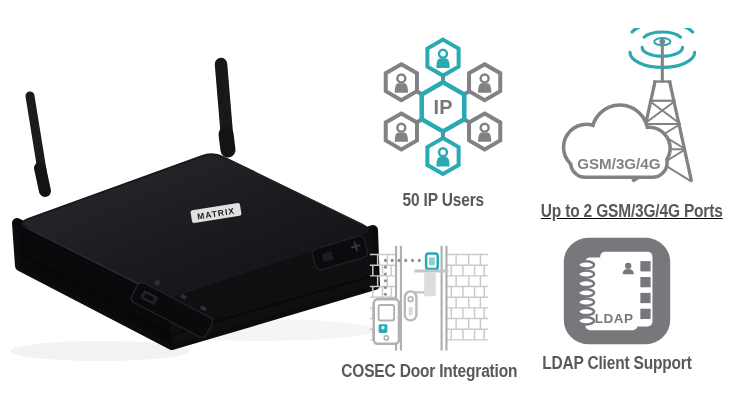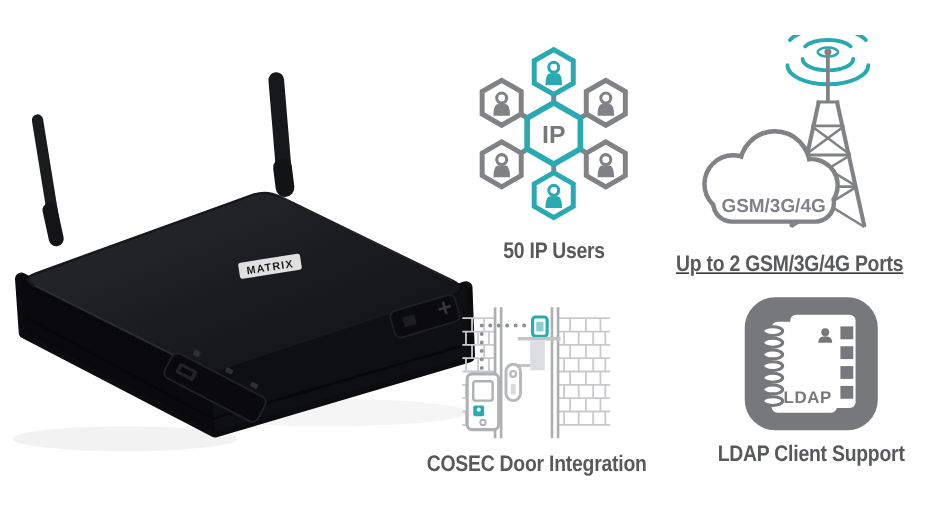--- a/index.html
+++ b/index.html
@@ -225,21 +225,21 @@
         <rect x="8" y="60" width="26" height="46" rx="4" fill="#fff" stroke="#b0b1b3" stroke-width="2.6"></rect>
         <rect x="13" y="66" width="16" height="16" rx="2" fill="#fff" stroke="#b0b1b3" stroke-width="2"></rect>
         <rect x="13" y="86" width="9" height="9" rx="1.5" fill="#29A9B2"></rect>
         <circle cx="17.5" cy="89.5" r="1.7" fill="#fff"></circle>
         <circle cx="21" cy="100" r="2.2" fill="none" stroke="#b0b1b3" stroke-width="1.6"></circle>
       </g>
     </svg>
     <div class="caption">COSEC Door Integration</div>
   </div>
 
-  <div class="feature" style="left:558px;top:235px;width:182px;">
+  <div class="feature" style="left:526px;top:235px;width:182px;">
     <svg width="112" viewBox="0 0 120 120">
       <rect x="3" y="3" width="114" height="114" rx="26" fill="#77787b"></rect>
 
       <g>
         <rect x="42" y="18" width="56" height="80" rx="5" fill="#fff"></rect>
         <rect x="85" y="28" width="11" height="11" fill="#77787b"></rect>
         <rect x="85" y="45" width="11" height="11" fill="#77787b"></rect>
         <rect x="85" y="62" width="11" height="11" fill="#77787b"></rect>
         <rect x="85" y="79" width="11" height="11" fill="#77787b"></rect>
       </g>

